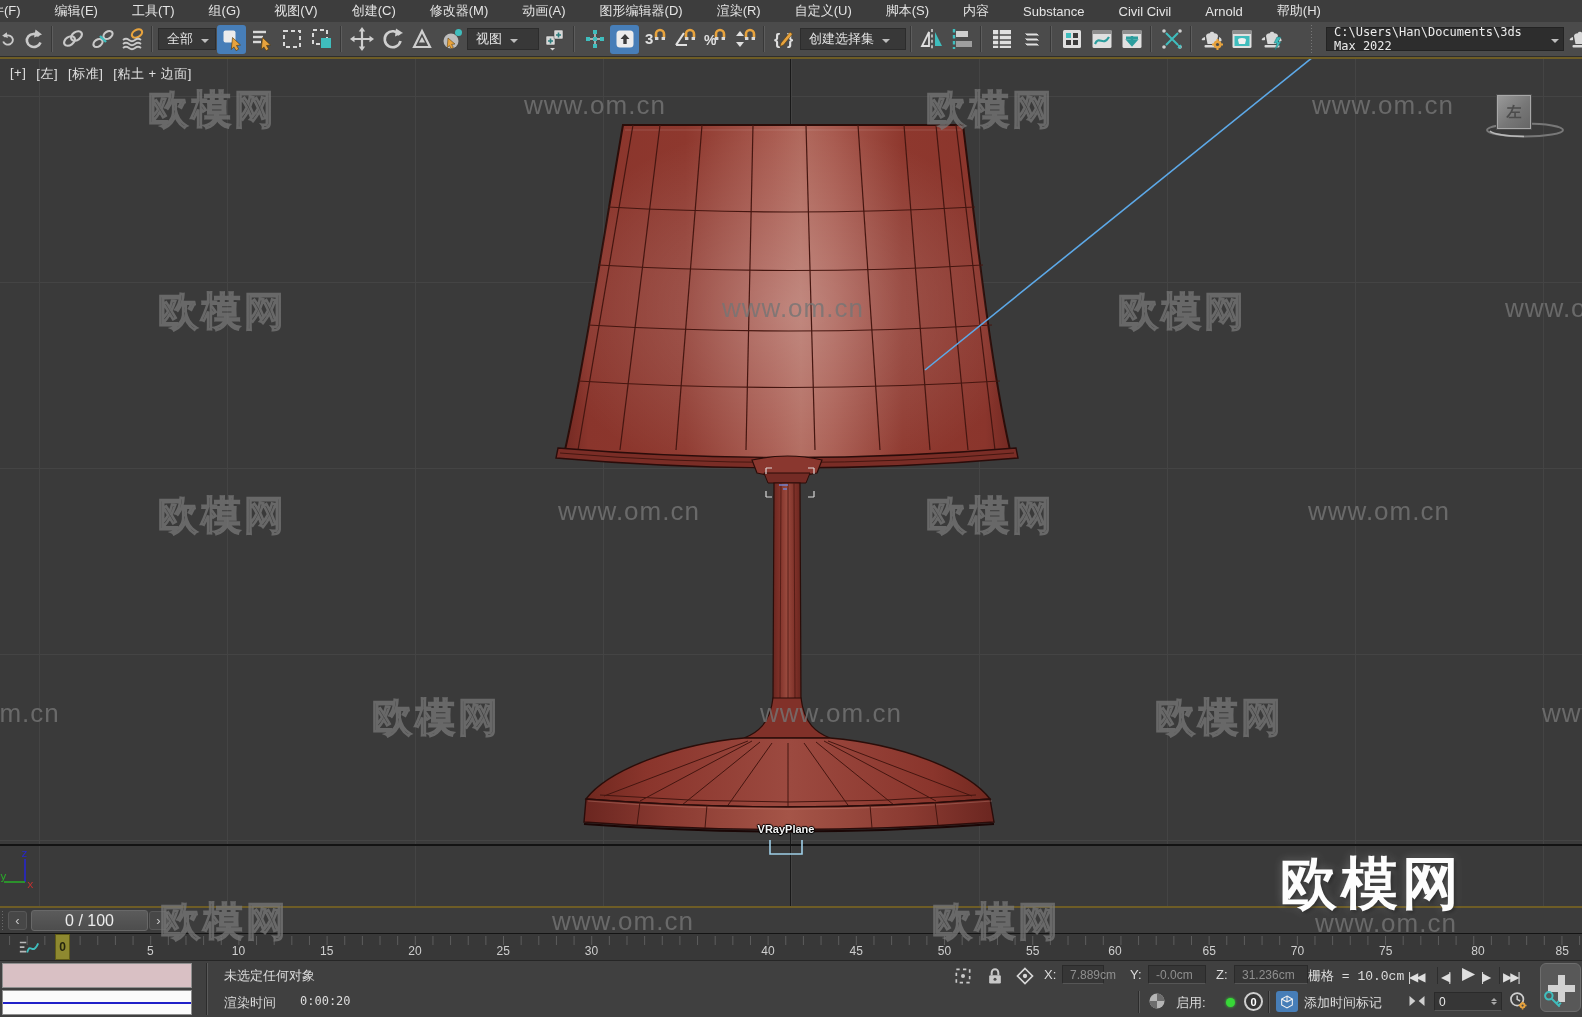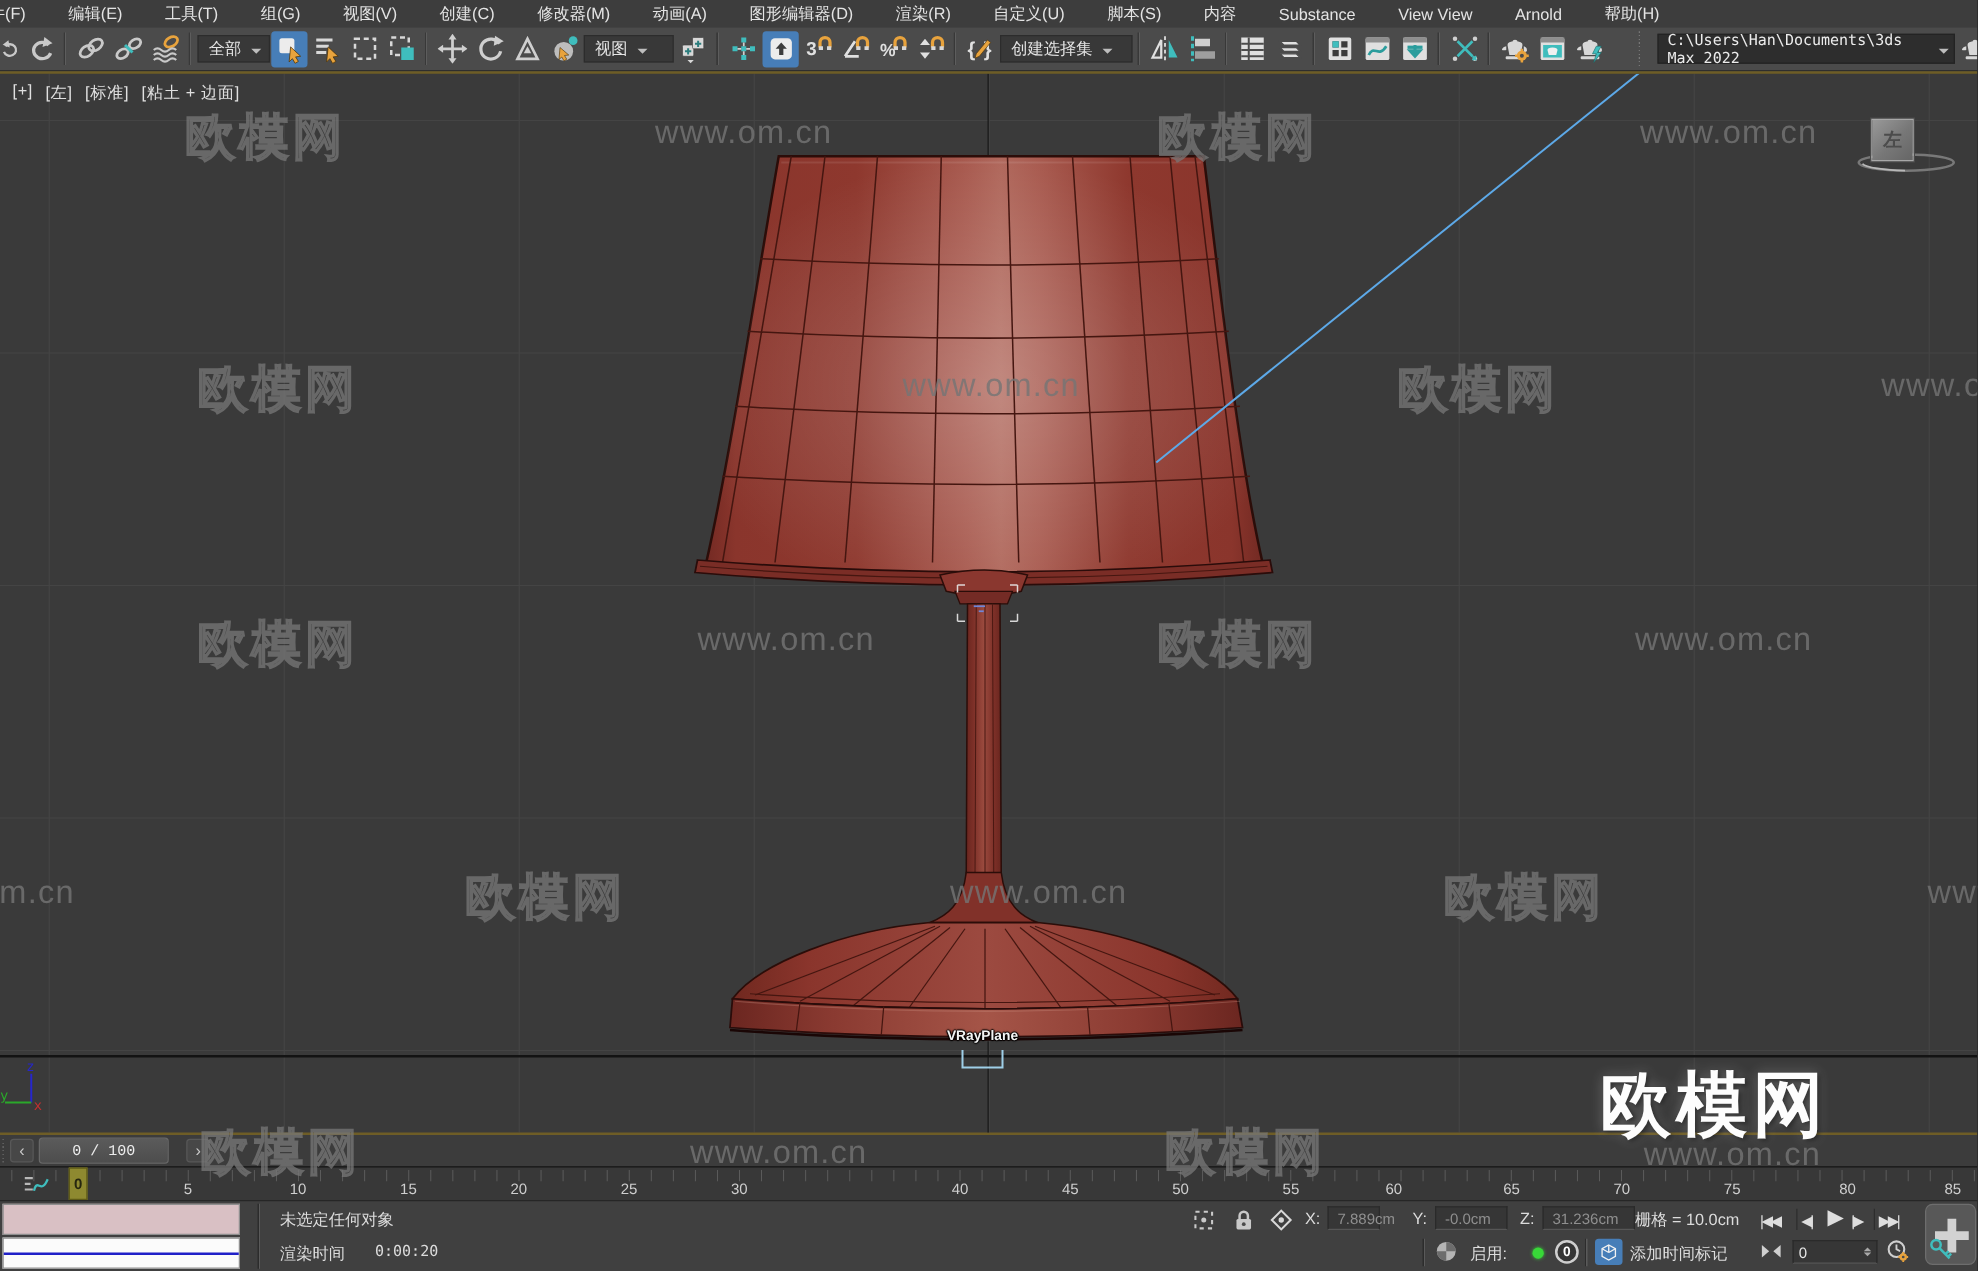--- a/index.html
+++ b/index.html
@@ -40,21 +40,21 @@
   .obj-label { position:absolute; left:750px; top:764px; width:72px; text-align:center; color:#f4f4f4; font-size:11px; font-weight:bold; z-index:5;
     text-shadow:-1px 0 1px #000, 1px 0 1px #000, 0 -1px 1px #000, 0 1px 1px #000; }
   .viewcube { position:absolute; left:1497px; top:36px; width:34px; height:34px; background:linear-gradient(135deg,#999 0%,#777 55%,#666 100%); border:1px solid #a8a8a8; box-shadow:0 0 0 1px #4a4a4a; display:flex; align-items:center; justify-content:center; color:#4c4c4c; font-size:15px; font-weight:bold; z-index:6; }
   .vc-ring { position:absolute; left:1484px; top:62px; z-index:5; }
   .tripod { position:absolute; left:0px; top:788px; z-index:5; }
 
   
   .timeslider { position:absolute; left:0; top:908px; width:100%; height:25px; background:#3c3c3c; }
   .ts-grip { position:absolute; left:1px; top:3px; width:4px; height:19px; background:repeating-linear-gradient(#6a6a6a 0 1px, transparent 1px 3px); background-size:1px 100%; background-position:1px 0; background-repeat:no-repeat; }
   .ts-btn { position:absolute; top:3px; width:19px; height:19px; background:#474747; border:1px solid #585858; border-radius:3px; color:#c9c9c9; font-size:13px; display:flex; align-items:center; justify-content:center; line-height:0; }
-  .ts-handle { position:absolute; left:31px; top:2px; width:104px; height:21px; background:linear-gradient(#5b5b5b,#4d4d4d); border:1px solid #686868; border-radius:3px; color:#ececec; font-size:12px; display:flex; align-items:center; justify-content:center;font-family:Liberation Mono, monospace; }
+  .ts-handle { position:absolute; left:31px; top:2px; width:117px; height:21px; background:linear-gradient(#5b5b5b,#4d4d4d); border:1px solid #686868; border-radius:3px; color:#ececec; font-size:16px; display:flex; align-items:center; justify-content:center; }
 
   
   .ruler { position:absolute; left:0; top:933px; width:100%; height:27px; background:#383838; border-top:1px solid #141414; }
   .ruler .ticks { position:absolute; left:0; top:2px; width:100%; height:9px; }
   .ruler .rlabel { position:absolute; top:10px; transform:translateX(-50%); color:#cfcfcf; font-size:12px; }
   .cf-marker { position:absolute; left:55px; top:0; width:15px; height:26px; background:#8e8930; border:1px solid #5f5b17; color:#26260f; font-size:12px; font-weight:bold; display:flex; align-items:center; justify-content:center; }
   .mini-curve { position:absolute; left:18px; top:3px; }
 
   
   .statusbar { position:absolute; left:0; top:960px; width:100%; height:57px; background:#404040; border-top:1px solid #262626; font-size:13px; color:#dcdcdc; }
@@ -369,21 +369,21 @@
       <span class="menu-item">视图(V)</span>
       <span class="menu-item">创建(C)</span>
       <span class="menu-item">修改器(M)</span>
       <span class="menu-item">动画(A)</span>
       <span class="menu-item">图形编辑器(D)</span>
       <span class="menu-item">渲染(R)</span>
       <span class="menu-item">自定义(U)</span>
       <span class="menu-item">脚本(S)</span>
       <span class="menu-item">内容</span>
       <span class="menu-item">Substance</span>
-      <span class="menu-item">View View</span>
+      <span class="menu-item">Civil Civil</span>
       <span class="menu-item">Arnold</span>
       <span class="menu-item">帮助(H)</span>
     </div>
 
   <div class="toolbar">
     <div class="tbi half">
         <svg>
           <use href="#i-undo"></use>
         </svg>
       </div>
@@ -788,21 +788,21 @@
         <svg>
           <use href="#i-absrel"></use>
         </svg>
       </div>
     <div class="sb-abs" style="left:1044px; top:6px;">X:</div>
     <div class="coordfield" style="left:1062px; top:4px; width:42px;">7.889cm</div>
     <div class="sb-abs" style="left:1130px; top:6px;">Y:</div>
     <div class="coordfield" style="left:1148px; top:4px; width:58px;">-0.0cm</div>
     <div class="sb-abs" style="left:1216px; top:6px;">Z:</div>
     <div class="coordfield" style="left:1234px; top:4px; width:74px;">31.236cm</div>
-    <div class="sb-abs" style="left:1308px; top:6px;">栅格 = 10.0cm</div>
+    <div class="sb-abs" style="left:1308px; top:6px;font-family:Liberation Mono, monospace;">栅格 = 10.0cm</div>
 
     <div class="pb-btn" style="left:1408px;">|◀◀</div>
     <div class="pb-sep" style="left:1437px;"></div>
     <div class="pb-btn" style="left:1441px;">◀|</div>
     <div class="pb-btn" style="left:1462px; font-size:17px; top:2px;">▶</div>
     <div class="pb-btn" style="left:1481px;">|▶</div>
     <div class="pb-sep" style="left:1499px;"></div>
     <div class="pb-btn" style="left:1503px;">▶▶|</div>
 
     <div class="sb-vsep" style="left:1138px; top:30px; height:22px;"></div>

